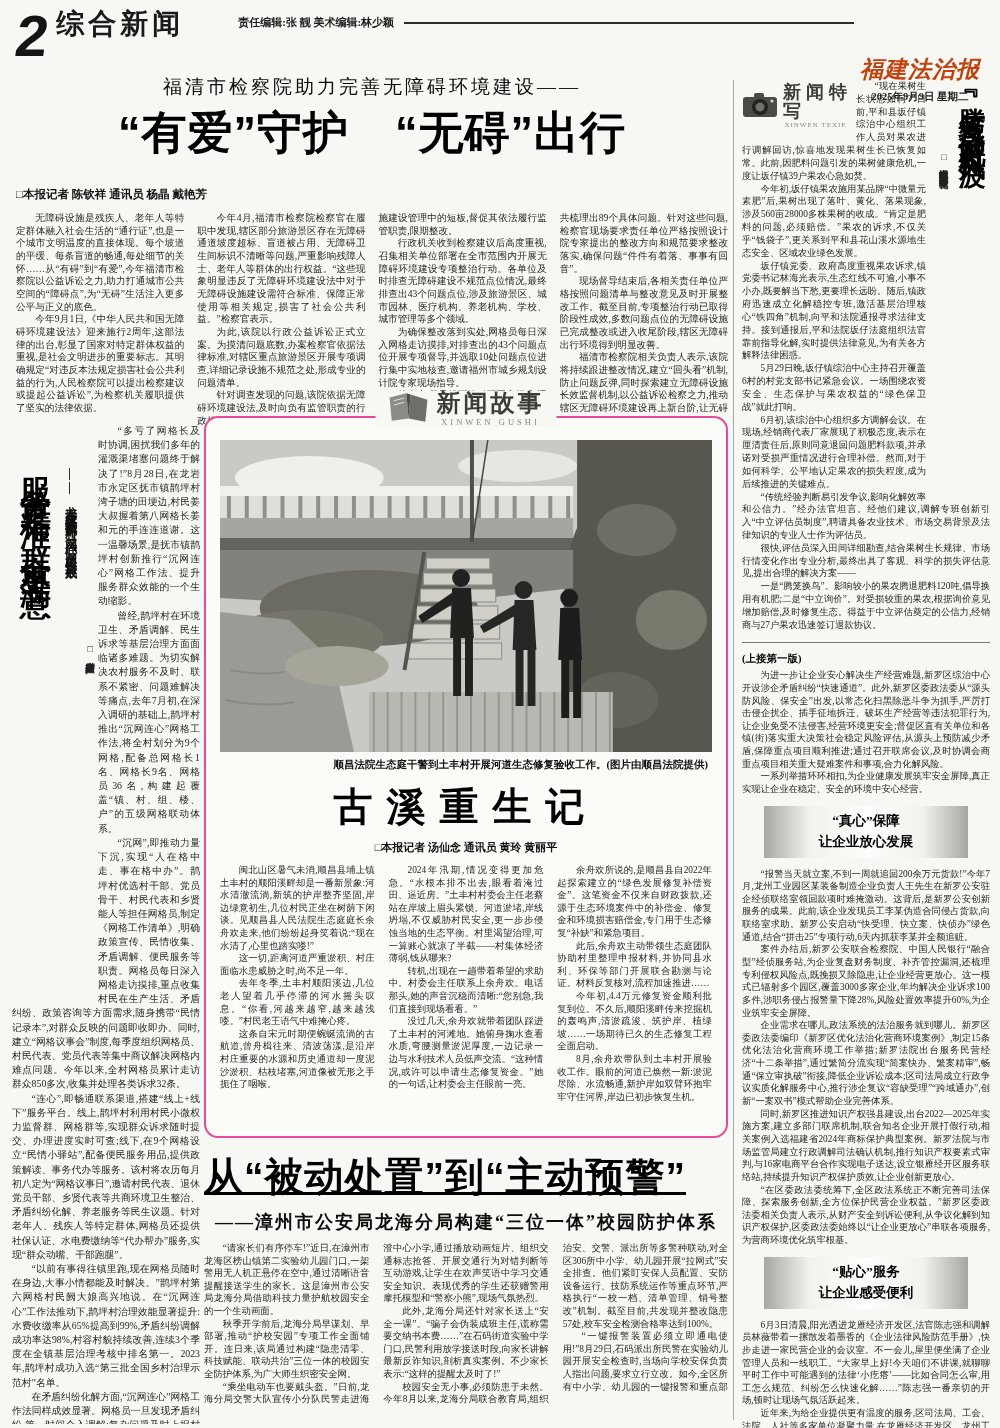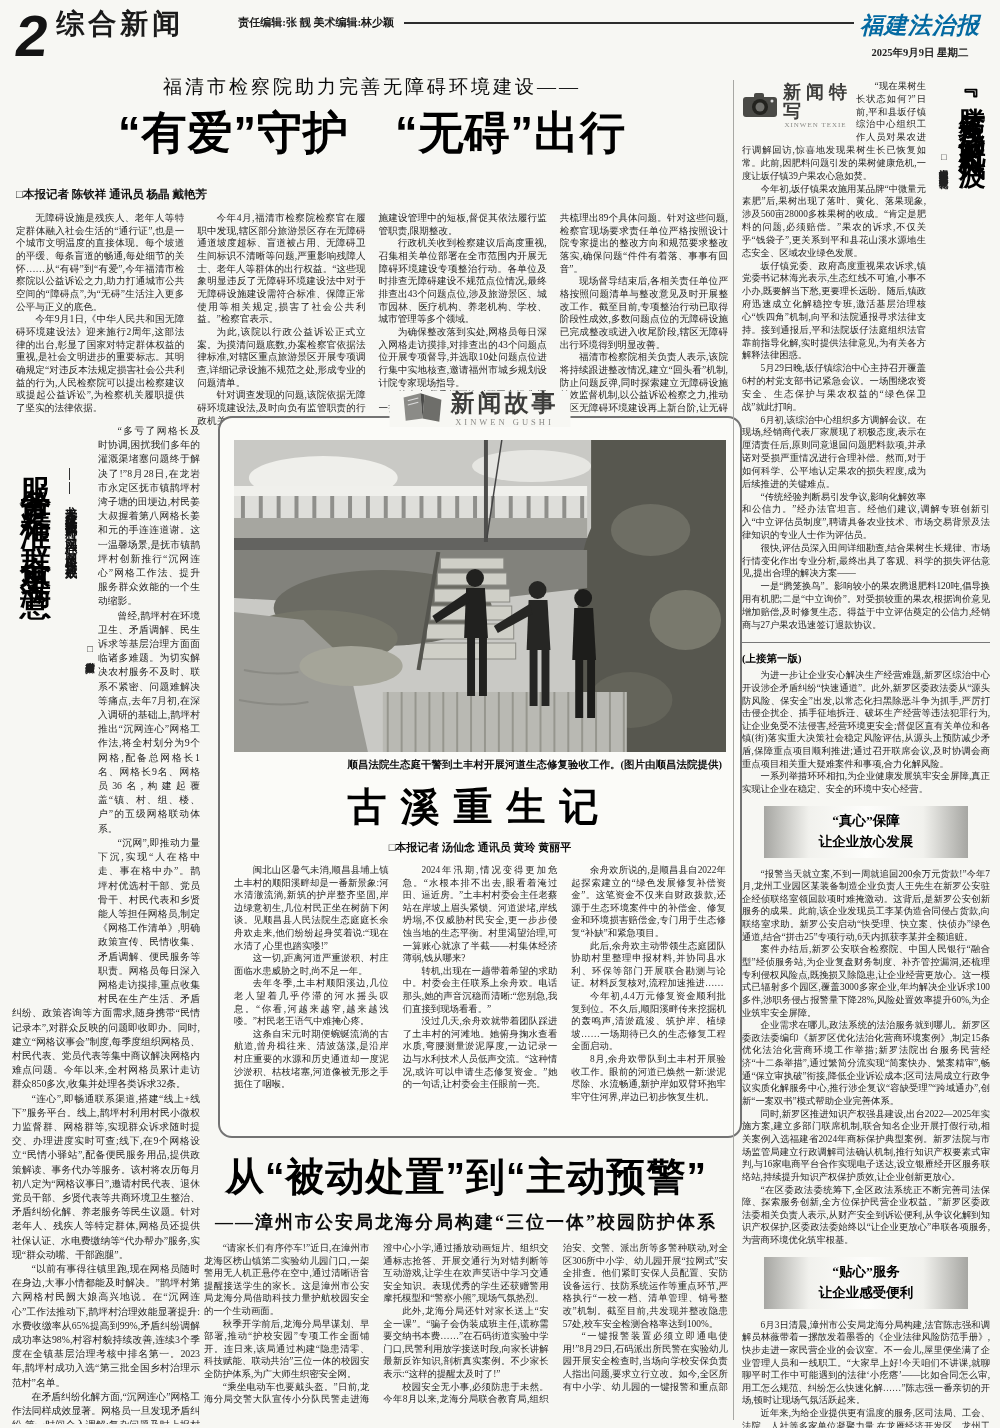--- a/index.html
+++ b/index.html
@@ -9,56 +9,56 @@
 
   
   #masthead{position:absolute;top:8px;left:16px;right:14px;height:58px;display:flex;align-items:flex-start;}
   .m-num{font-family:"Liberation Sans",sans-serif;font-size:58px;font-weight:900;line-height:.95;color:#141414;transform:skewX(-8deg);}
   .m-section{font-family:"Liberation Sans",sans-serif;font-size:28px;font-weight:900;letter-spacing:4px;color:#1a1a1a;margin-left:8px;line-height:1.15;}
   .m-mid{flex:1;margin-left:14px;padding-top:7px;}
   .m-line1{display:flex;align-items:center;font-size:11px;font-weight:bold;color:#1d1d1d;margin-left:40px;}
   .m-rule{flex:1;border-bottom:2px solid #2d2d2d;margin-left:10px;height:0;}
   .m-line2{font-size:11px;font-weight:bold;margin-top:7px;color:#1d1d1d;}
   .m-right{width:132px;text-align:center;padding-top:2px;}
-  .m-logo{font-family:"DejaVu Serif",serif;font-style:italic;font-weight:bold;font-size:23px;color:#0369a1;letter-spacing:1px;}
+  .m-logo{font-family:"DejaVu Serif",serif;font-style:italic;font-weight:bold;font-size:23px;color:#c2410c;letter-spacing:1px;margin-top:44px;}
   .m-date{font-size:10.5px;font-weight:bold;margin-top:5px;color:#222;}
 
   
   #lead{position:absolute;top:74px;left:16px;width:712px;}
   .lead-kicker{text-align:center;font-size:19px;letter-spacing:3px;color:#0c0c0c;}
   .lead-head{text-align:center;font-family:"Liberation Sans",sans-serif;font-size:45px;font-weight:900;letter-spacing:1px;color:#000;margin-top:3px;}
   .lead-by{font-size:11.5px;font-weight:bold;margin-top:24px;color:#111;}
   .lead-body{margin-top:10px;height:224px;overflow:hidden;column-count:4;column-gap:13px;
              font-size:9.6px;line-height:1.32;text-align:justify;color:#1f1f1f;}
 
   
   #left-art{position:absolute;top:424px;left:12px;width:188px;height:1000px;overflow:hidden;
             font-size:9.8px;line-height:1.45;text-align:justify;color:#1f1f1f;}
   .left-float{float:left;width:86px;height:580px;display:flex;box-sizing:border-box;padding-top:30px;}
   .lt{writing-mode:vertical-rl;font-weight:900;font-size:31px;letter-spacing:10px;color:#000;height:545px;}
   .ls{writing-mode:vertical-rl;font-size:12px;font-weight:bold;letter-spacing:2px;height:500px;margin-top:14px;margin-left:5px;color:#111;}
   .lb{writing-mode:vertical-rl;font-size:9.5px;font-weight:bold;height:150px;margin-top:190px;margin-left:3px;color:#222;}
 
   
-  #story{position:absolute;top:416px;left:204px;width:524px;height:722px;border:2px solid #737373;
-         border-radius:14px;background:#fbfbf8;box-sizing:border-box;margin-left:14px;}
+  #story{position:absolute;top:416px;left:204px;width:524px;height:722px;border:2px solid #ec4899;
+         border-radius:14px;background:#fbfbf8;box-sizing:border-box;}
   .story-badge{position:absolute;top:-27px;left:50%;transform:translateX(-50%);background:#f7f7f3;
                padding:0 12px;display:flex;align-items:center;gap:7px;}
   .badge-title{font-size:24px;font-weight:900;letter-spacing:3px;color:#3c3c3a;line-height:1.05;}
   .badge-sub{font-size:8.5px;letter-spacing:3px;color:#8a8a86;text-align:center;}
   .story-photo{margin:22px 14px 0;height:312px;overflow:hidden;background:#bbb;}
   .story-cap{text-align:right;font-size:10.5px;font-weight:bold;margin:6px 18px 0;color:#101010;}
   .story-head{text-align:center;font-weight:900;font-size:39px;letter-spacing:14px;margin-top:8px;color:#000;}
   .story-by{text-align:center;font-size:11px;font-weight:bold;margin-top:6px;color:#111;}
   .story-body{margin:9px 14px;height:250px;overflow:hidden;column-count:3;column-gap:14px;
               font-size:9.4px;line-height:1.34;text-align:justify;color:#1f1f1f;}
 
   
   #bottom{position:absolute;top:1150px;left:204px;width:524px;height:278px;overflow:hidden;}
-  .b-head{text-align:center;font-family:"Liberation Sans",sans-serif;font-size:39px;font-weight:900;color:#000;letter-spacing:1px;}
+  .b-head{font-family:"Liberation Sans",sans-serif;font-size:39px;font-weight:900;color:#000;letter-spacing:1px;text-decoration:underline;}
   .b-sub{text-align:center;font-size:18px;font-weight:bold;letter-spacing:2px;margin-top:6px;color:#0d0d0d;}
   .b-by{text-align:center;font-size:11px;font-weight:bold;margin-top:5px;color:#111;}
   .b-body{margin-top:8px;height:168px;overflow:hidden;column-count:3;column-gap:14px;
           font-size:9.4px;line-height:1.34;text-align:justify;color:#1f1f1f;}
 
   
   #rule-v{position:absolute;left:733px;top:80px;height:1340px;border-left:1px solid #a8a8a4;}
   #feature{position:absolute;top:80px;left:742px;width:248px;height:552px;overflow:hidden;
            font-size:9.3px;line-height:1.38;text-align:justify;color:#1f1f1f;}
   .f-badge{float:left;width:106px;height:50px;margin:2px 8px 3px 0;display:flex;align-items:center;gap:5px;}
@@ -291,16 +291,16 @@
       <p>案件办结后,新罗公安联合检察院、中国人民银行“融合型”经侦服务站,为企业复盘财务制度、补齐管控漏洞,还梳理专利侵权风险点,既挽损又除隐患,让企业经营更放心。这一模式已辐射多个园区,覆盖3000多家企业,年均解决企业诉求100多件,涉职务侵占报警量下降28%,风险处置效率提升60%,为企业筑牢安全屏障。</p>
       <p>企业需求在哪儿,政法系统的法治服务就到哪儿。新罗区委政法委编印《新罗区优化法治化营商环境案例》,制定15条优化法治化营商环境工作举措;新罗法院出台服务民营经济“十二条举措”,通过繁简分流实现“简案快办、繁案精审”,畅通“保立审执破”衔接,降低企业诉讼成本;区司法局成立行政争议实质化解服务中心,推行涉企复议“容缺受理”“跨域通办”,创新“一案双书”模式帮助企业完善体系。</p>
       <p>同时,新罗区推进知识产权强县建设,出台2022—2025年实施方案,建立多部门联席机制,联合知名企业开展打假行动,相关案例入选福建省2024年商标保护典型案例。新罗法院与市场监管局建立行政调解司法确认机制,推行知识产权要素式审判,与16家电商平台合作实现电子送达,设立银雁经开区服务联络站,持续提升知识产权保护质效,让企业创新更放心。</p>
       <p>“在区委政法委统筹下,全区政法系统正不断完善司法保障、探索服务创新,全方位保护民营企业权益。”新罗区委政法委相关负责人表示,从财产安全到诉讼便利,从争议化解到知识产权保护,区委政法委始终以“让企业更放心”串联各项服务,为营商环境优化筑牢根基。</p>
     </div>
   <div class="subhead">
     <div>“贴心”服务</div>
     <div>让企业感受便利</div>
   </div>
   <div>
-      <p>6月3日清晨,漳州市公安局龙海分局构建,法官陈志强和调解员林薇带着一摞散发着墨香的《企业法律风险防范手册》,快步走进一家民营企业的会议室。不一会儿,屋里便坐满了企业管理人员和一线职工。“大家早上好!今天咱们不讲课,就聊聊平时工作中可能遇到的法律‘小疙瘩’——比如合同怎么审,用工怎么规范、纠纷怎么快速化解……”陈志强一番亲切的开场,顿时让现场气氛活跃起来。</p>
+      <p>6月3日清晨,阳光洒进龙雁经济开发区,法官陈志强和调解员林薇带着一摞散发着墨香的《企业法律风险防范手册》,快步走进一家民营企业的会议室。不一会儿,屋里便坐满了企业管理人员和一线职工。“大家早上好!今天咱们不讲课,就聊聊平时工作中可能遇到的法律‘小疙瘩’——比如合同怎么审,用工怎么规范、纠纷怎么快速化解……”陈志强一番亲切的开场,顿时让现场气氛活跃起来。</p>
       <p>近年来,为给企业提供更有温度的服务,区司法局、工会、法院、人社等多家单位凝聚力量,在龙雁经济开发区、龙州工业园区创新打造“园区枫桥”服务平台,集成普法宣传、心理疏导、纠纷调解、法律援助、劳动仲裁、司法判决六大功能,实现“进门一站式、办事不用跑”,让企业切实感受到法律服务的暖心与便利。</p>
     </div>
 </div>
 
 </body></html>

